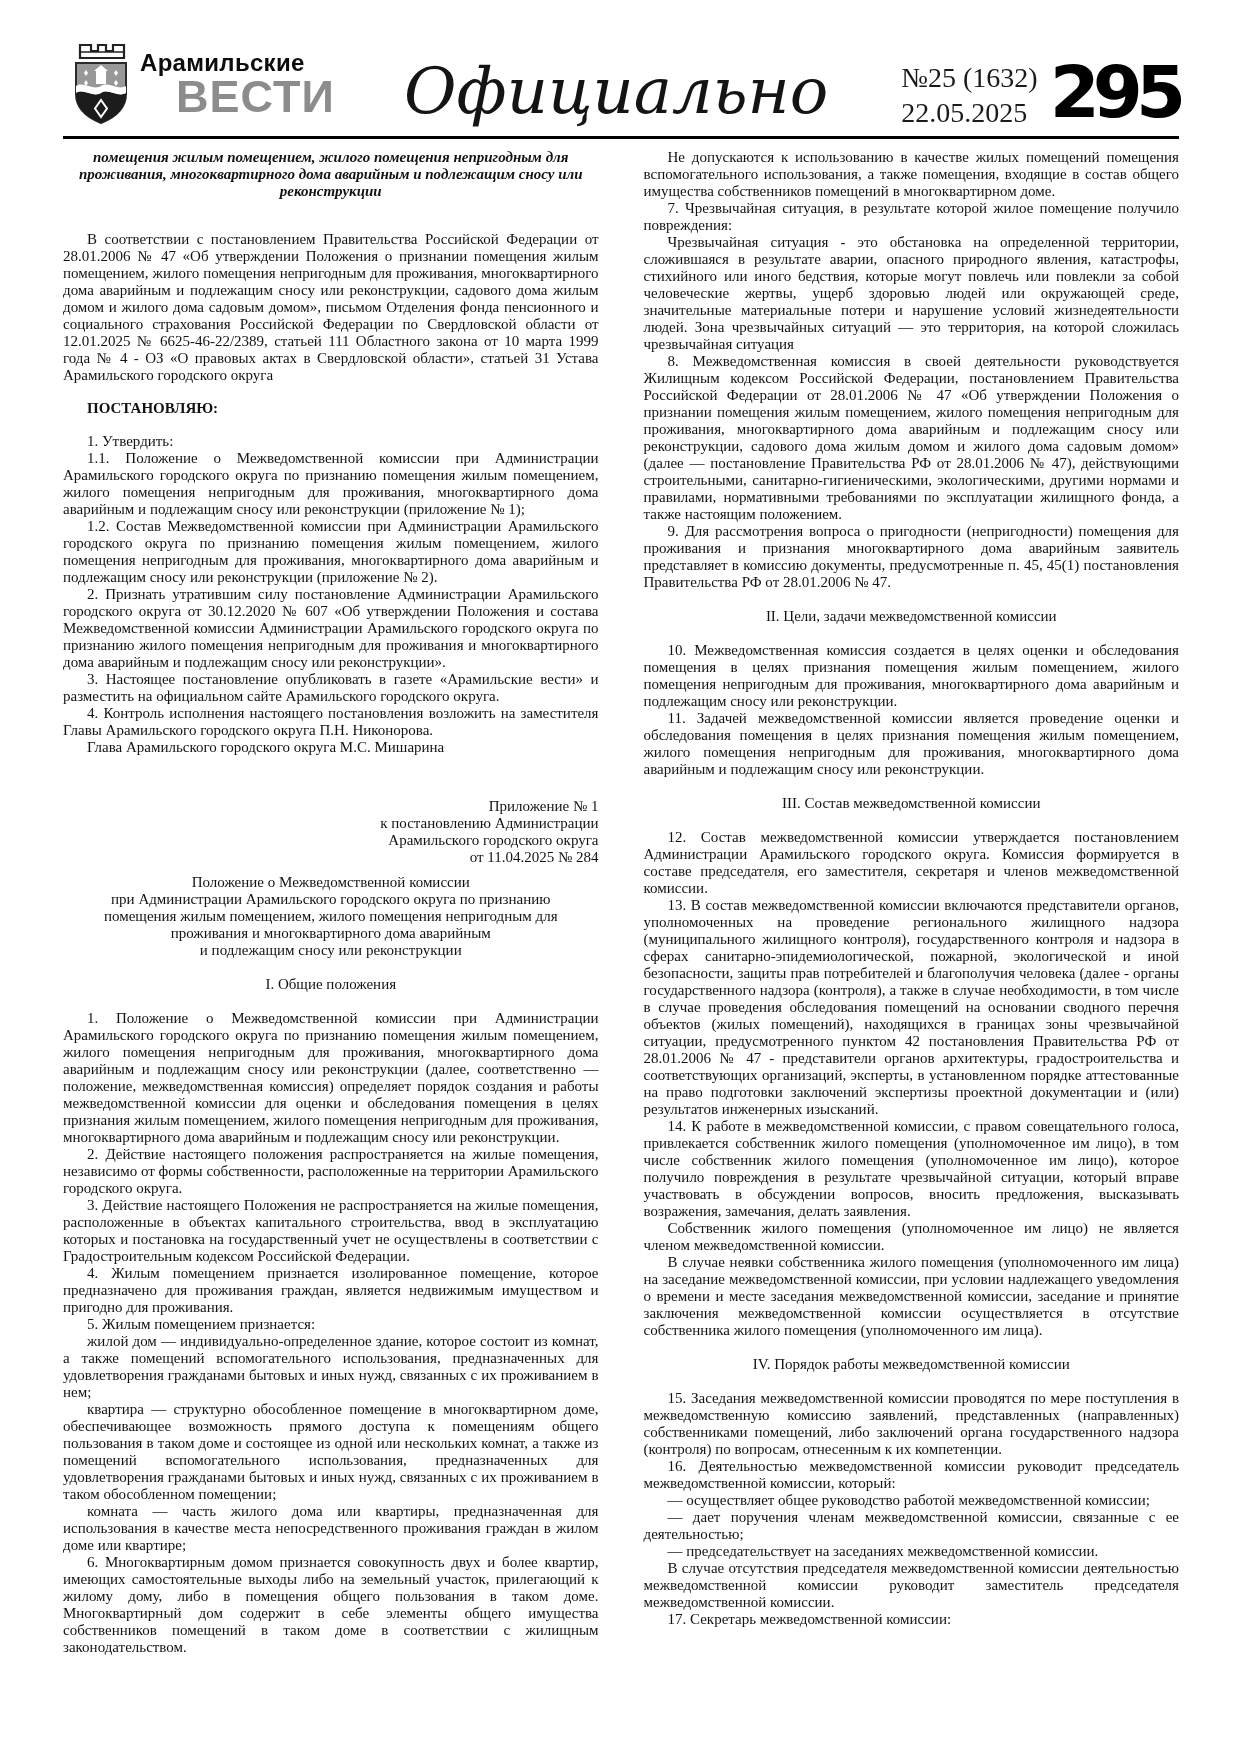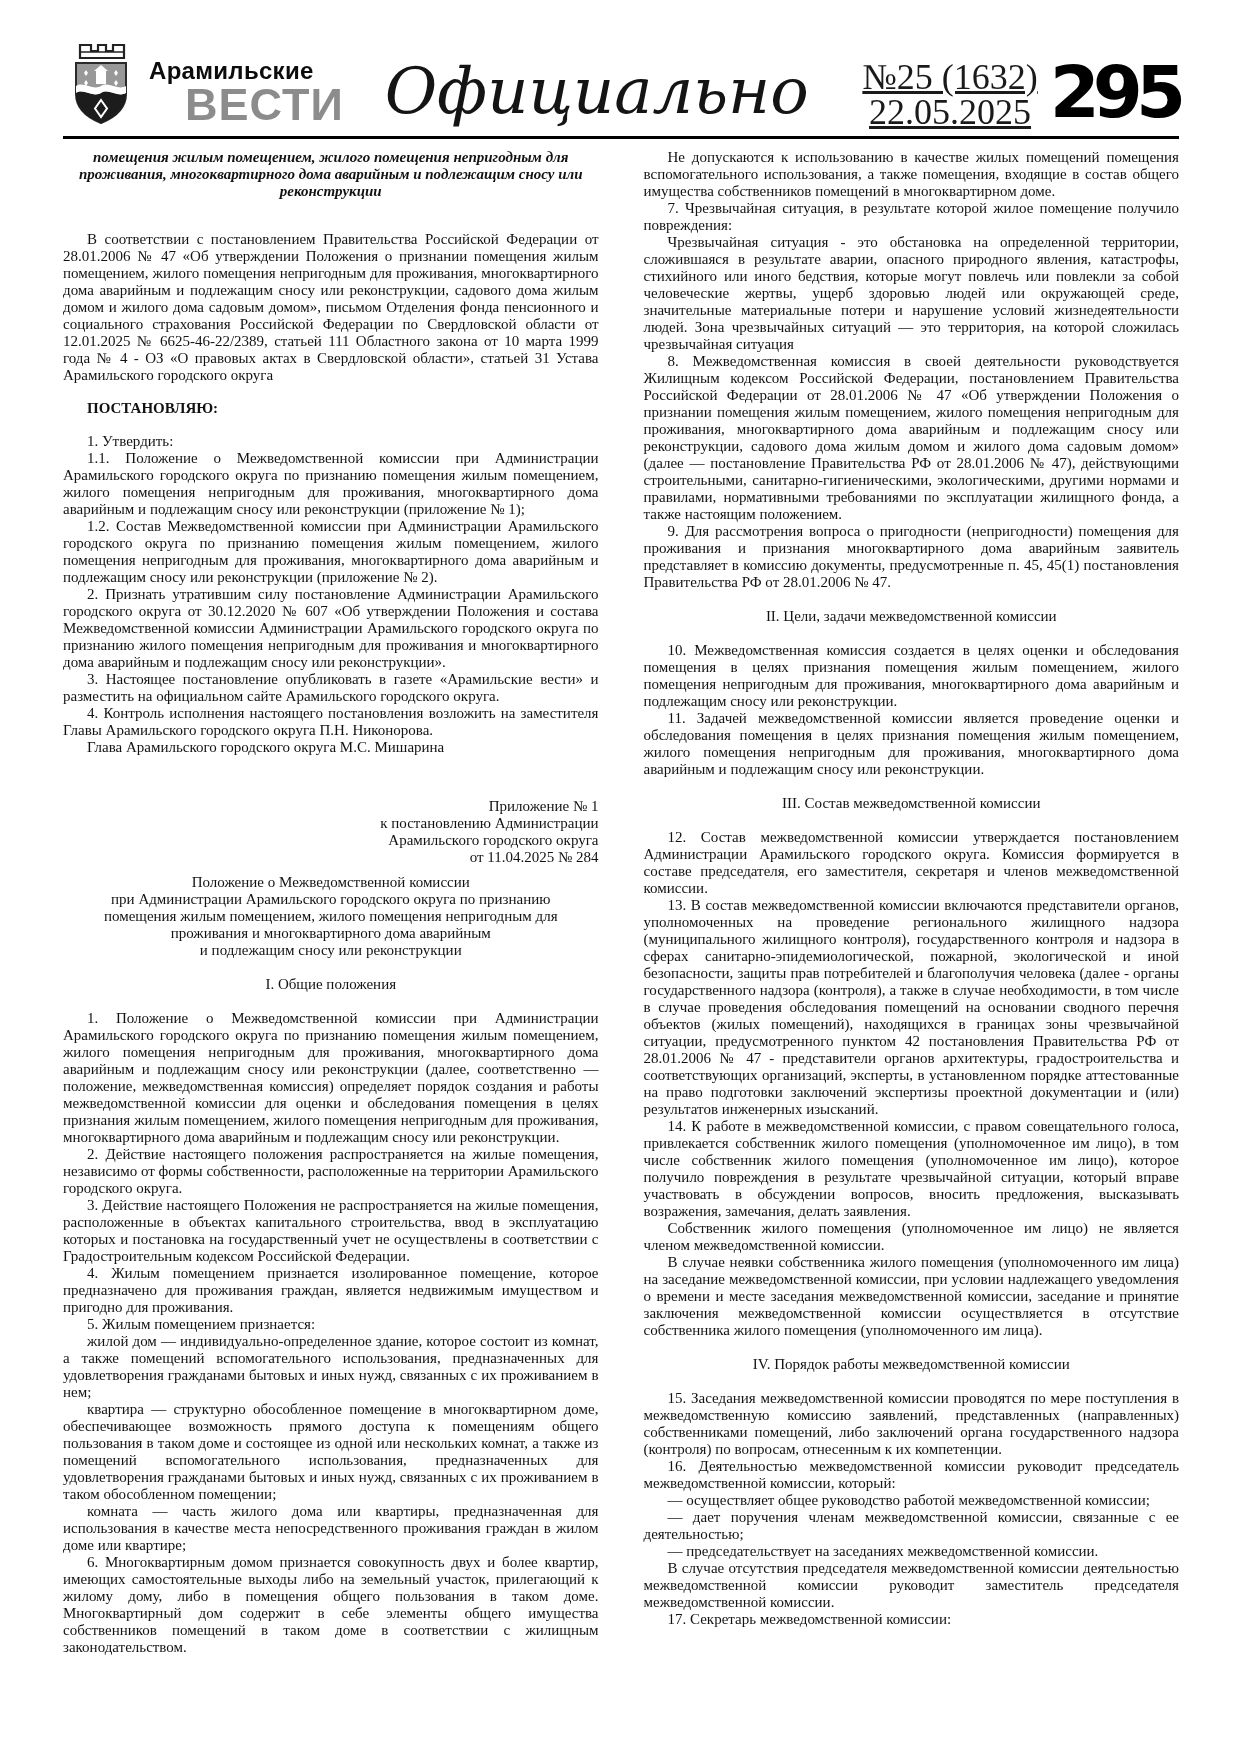--- a/index.html
+++ b/index.html
@@ -16,21 +16,21 @@
     color: #121212;
     overflow: hidden;
   }
 
   
   .masthead {
     display: flex;
     align-items: center;
     height: 88px;
   }
-  .brand { display: flex; align-items: flex-end; gap: 10px; width: 268px; flex: none; }
+  .brand { display: flex; align-items: center; gap: 1px; width: 268px; flex: none; }
   .arms { width: 76px; height: 84px; flex: none; }
   .brand-text { display: flex; flex-direction: column; justify-content: center; }
   .brand-line1 {
     font-family: "Liberation Sans", sans-serif;
     font-weight: bold; font-size: 24px; line-height: 26px;
     color: #0c0c0c; letter-spacing: .3px;
   }
   .brand-line2 {
     font-family: "Liberation Sans", sans-serif;
     font-weight: bold; font-size: 45px; line-height: 42px;
@@ -40,28 +40,27 @@
     flex: 1;
     text-align: center;
     font-family: "DejaVu Serif", serif;
     font-style: italic;
     font-size: 64px;
     line-height: 60px;
     color: #141414;
     padding-top: 14px;
   }
   .issue-info {
-    text-align: center;
-    font-size: 36px;
+    text-align: left;
+    font-size: 28px;
     line-height: 35px;
     white-space: nowrap;
     margin-right: 12px;
     padding-top: 22px;
     color: #1a1a1a;
-    text-decoration: underline;
   }
   .page-number {
     font-family: "DejaVu Sans", sans-serif;
     font-weight: bold;
     font-size: 72px;
     line-height: 78px;
     letter-spacing: -7px;
     color: #000000;
     padding-top: 16px;
   }

